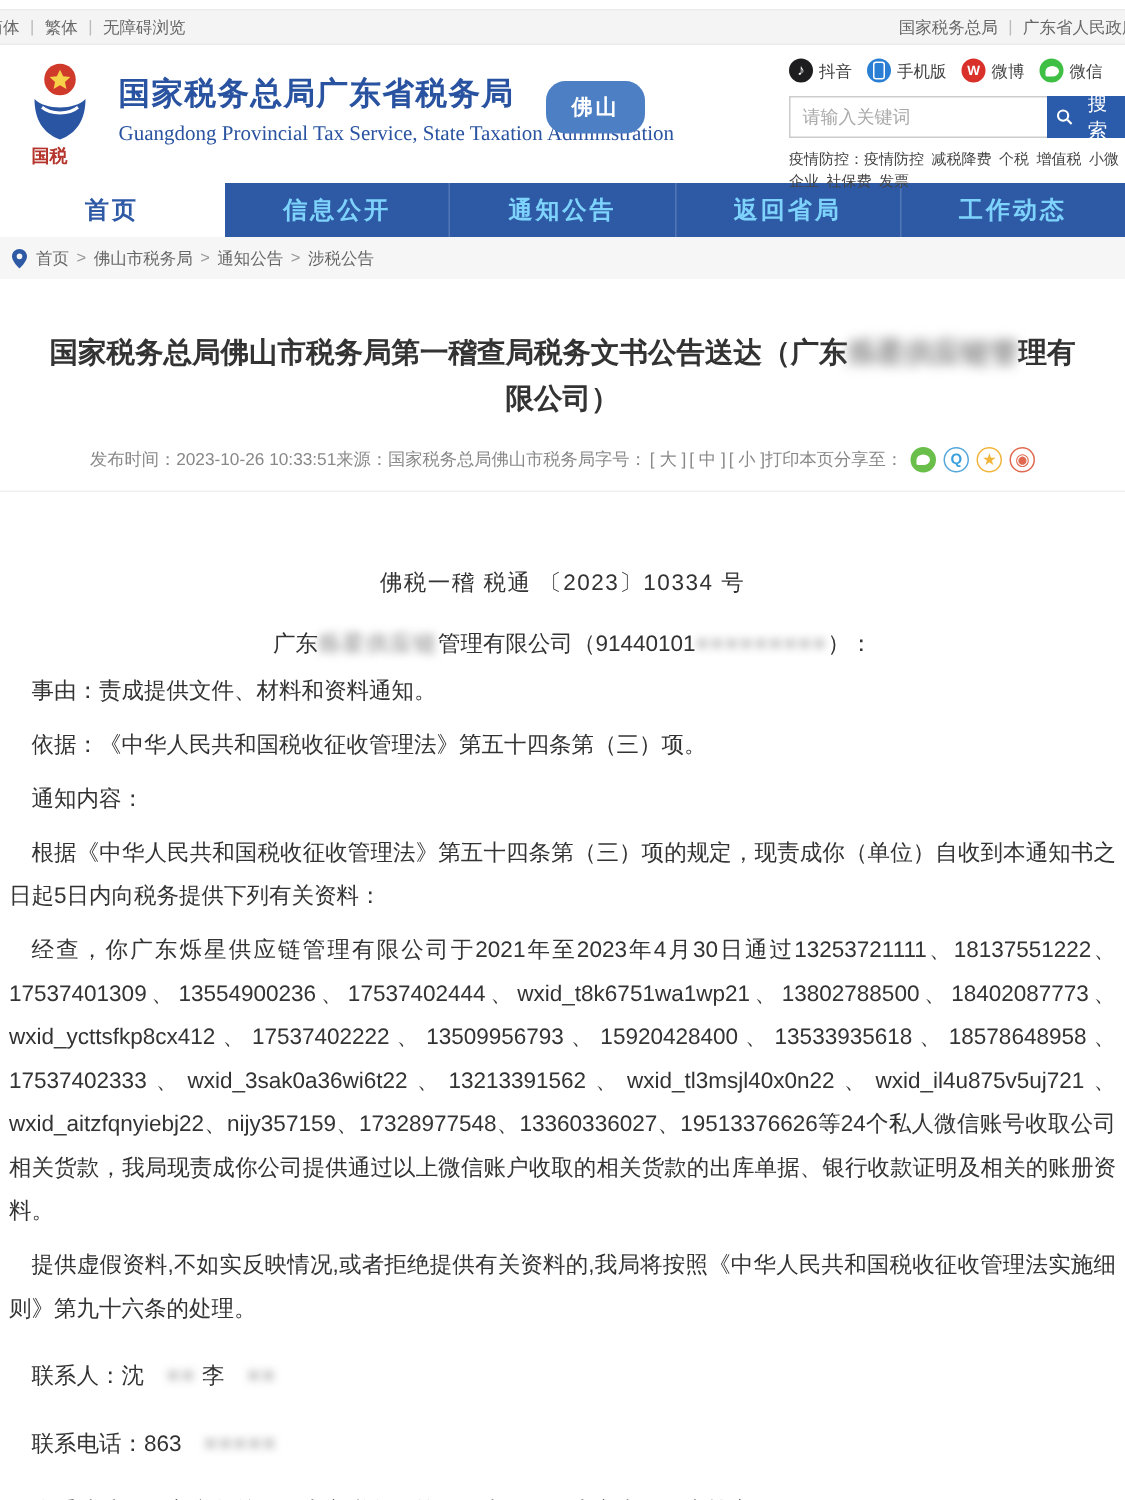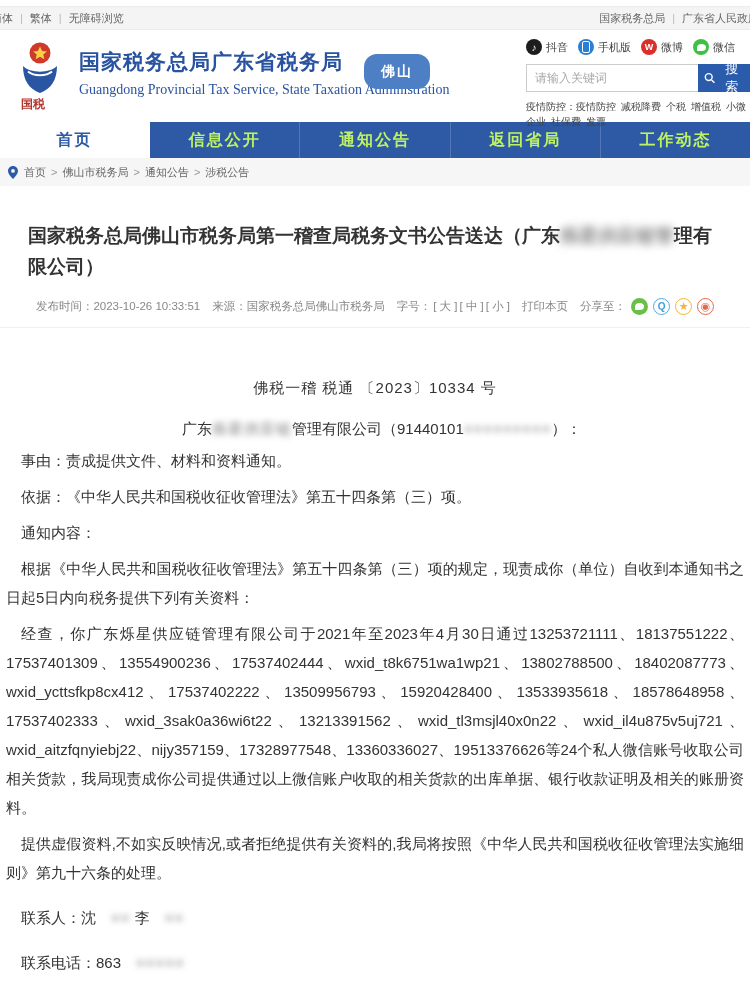--- a/index.html
+++ b/index.html
@@ -33,33 +33,33 @@
   .bubble-shape{width:9px;height:7px;background:#fff;border-radius:50% 50% 50% 12%;display:block;}
   .search-row{display:flex;margin-top:6px;height:28px;}
   .search-input{flex:1;border:1px solid #ccc;border-right:none;font-size:12px;padding:0 8px;color:#0369a1;outline:none;}
   .search-input::placeholder{color:#aaa;}
   .search-btn{width:62px;background:#2b5cab;color:#fff;border:none;font-size:13px;display:flex;align-items:center;
     justify-content:center;gap:4px;cursor:pointer;}
   .hot-words{margin-top:7px;font-size:10px;color:#444;line-height:15px;}
   .hot-word{cursor:pointer;margin-right:5px;}
   
   .nav{height:36px;display:flex;background:#2d59a5;}
-  .nav-item{flex:1;display:flex;align-items:center;justify-content:center;font-size:16px;font-weight:bold;color:#bef264;
+  .nav-item{flex:1;display:flex;align-items:center;justify-content:center;font-size:16px;font-weight:bold;color:#7dd3fc;
     cursor:pointer;border-right:1px solid rgba(255,255,255,.18);letter-spacing:2px;}
   .nav-item:last-child{border-right:none;}
   .nav-item.active{background:#fff;color:#2d59a5;}
   
   .breadcrumb{height:28px;background:#f6f6f6;display:flex;align-items:center;font-size:11px;color:#666;padding:0 8px;}
   .breadcrumb .pin{margin-right:6px;display:flex;}
   .crumb{cursor:pointer;}
   .crumb-sep{margin:0 5px;color:#999;}
   
-  .article-title{margin:34px 28px 0;font-size:19px;font-weight:bold;color:#333;line-height:31px;}
+  .article-title{margin:34px 28px 0;text-align:center;font-size:19px;font-weight:bold;color:#333;line-height:31px;}
   .article-meta{margin-top:16px;padding-bottom:12px;border-bottom:1px solid #f0f0f0;display:flex;justify-content:center;
-    align-items:center;gap:12px;font-size:11.5px;color:#888;white-space:nowrap;overflow:hidden;}
+    align-items:center;font-size:11.5px;color:#888;white-space:nowrap;overflow:hidden;}
   .meta-sizes{display:flex;gap:2px;}
   .meta-size{cursor:pointer;color:#888;}
   .meta-print{cursor:pointer;}
   .share-wrap{display:flex;align-items:center;gap:5px;}
   .sicon{width:17px;height:17px;border-radius:50%;display:inline-flex;align-items:center;justify-content:center;
     cursor:pointer;font-size:10px;box-sizing:border-box;}
   .sicon.wechat{background:#6abf4b;}
   .sicon.qq{background:#fff;border:1.5px solid #56a8dc;color:#3aa0dc;font-weight:bold;font-size:10px;}
   .sicon.qzone{background:#fff;border:1.5px solid #f2b53c;color:#f2b53c;font-size:11px;}
   .sicon.sinaweibo{background:#fff;border:1.5px solid #e06a50;color:#e06a50;font-size:11px;}

